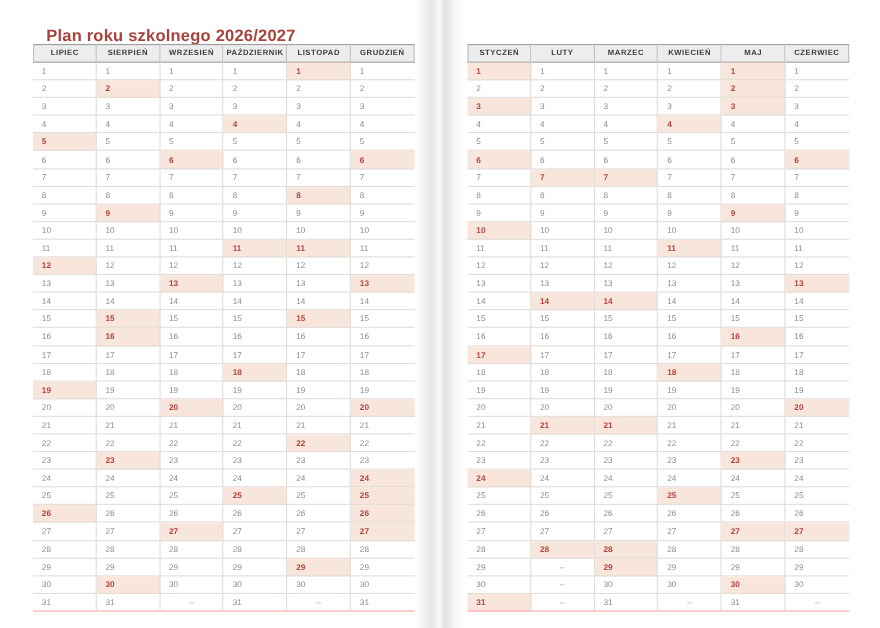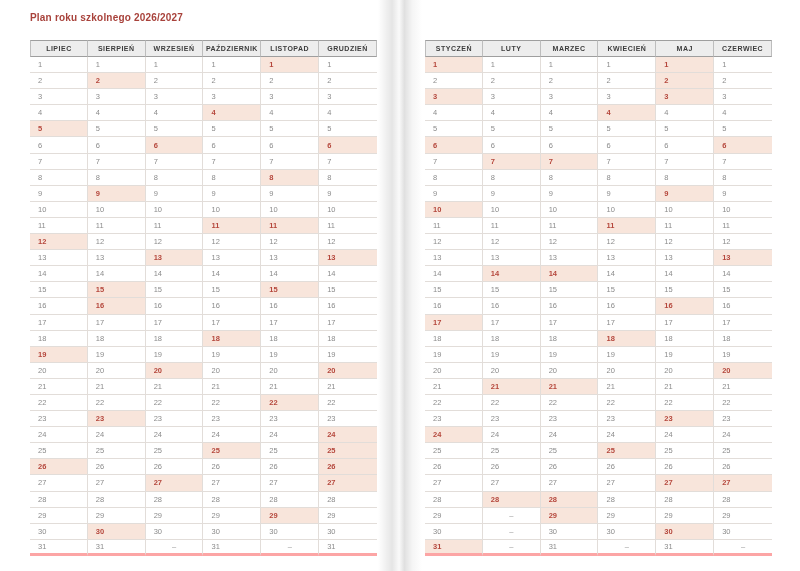--- a/index.html
+++ b/index.html
@@ -18,22 +18,22 @@
       rgba(0,0,0,0.10) 32%,
       rgba(0,0,0,0.02) 48%,
       rgba(0,0,0,0.12) 60%,
       rgba(0,0,0,0.04) 78%,
       rgba(0,0,0,0) 100%);
     pointer-events: none;
   }
   .title {
     position: absolute;
     left: 30px; top: 12px;
-    margin: 0;
-    font-size: 10px;
+    margin: 12px;
+    font-size: 15px;
     font-weight: 600;
     letter-spacing: 0.2px;
     color: var(--title-text, #a8423b);
   }
   .cal {
     position: absolute;
     top: 40px;
     width: 347px;
     display: grid;
     grid-template-columns: repeat(6, 1fr);
@@ -60,21 +60,21 @@
   .dc {
     box-sizing: border-box;
     border-bottom: 1px solid var(--grid-line, #e2ddd9);
     border-right: 1px solid var(--grid-line, #e2ddd9);
     display: flex; align-items: center;
     padding-left: 8px;
     font-size: 7.5px;
     color: var(--day-text, #8b8b8b);
   }
   .dc.lastcol { border-right: none; }
-  .dc.lastrow { border-bottom: 3px solid #fca5a5; }
+  .dc.lastrow { border-bottom: 1px solid #fca5a5; }
   .dc.hl {
     background: var(--highlight-bg, #f8e5db);
     color: var(--highlight-text, #b5473c);
     font-weight: 700;
   }
   .dc.empty {
     justify-content: center;
     padding-left: 0;
     color: #9a9a9a;
   }

